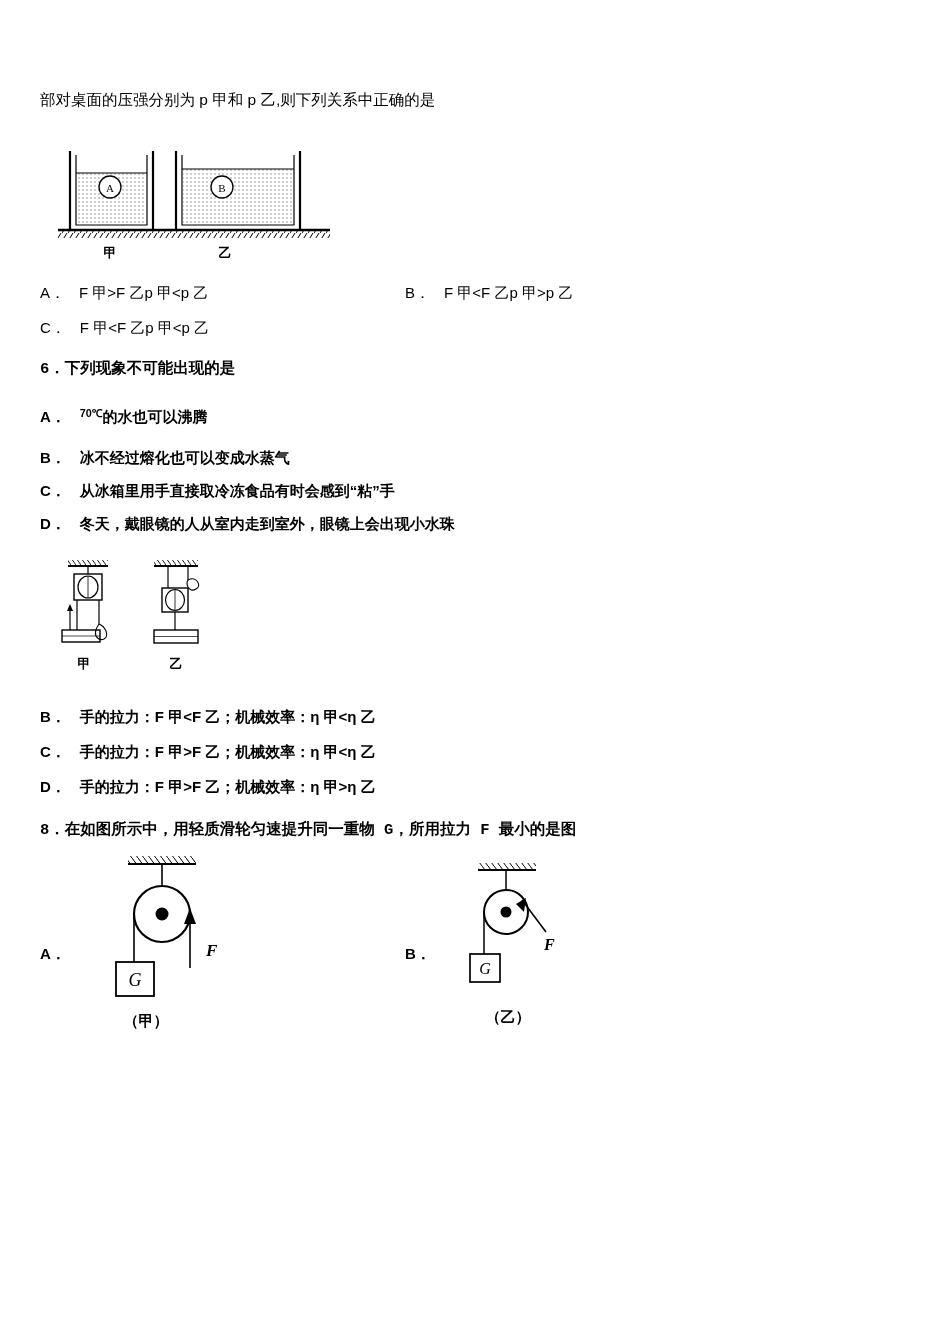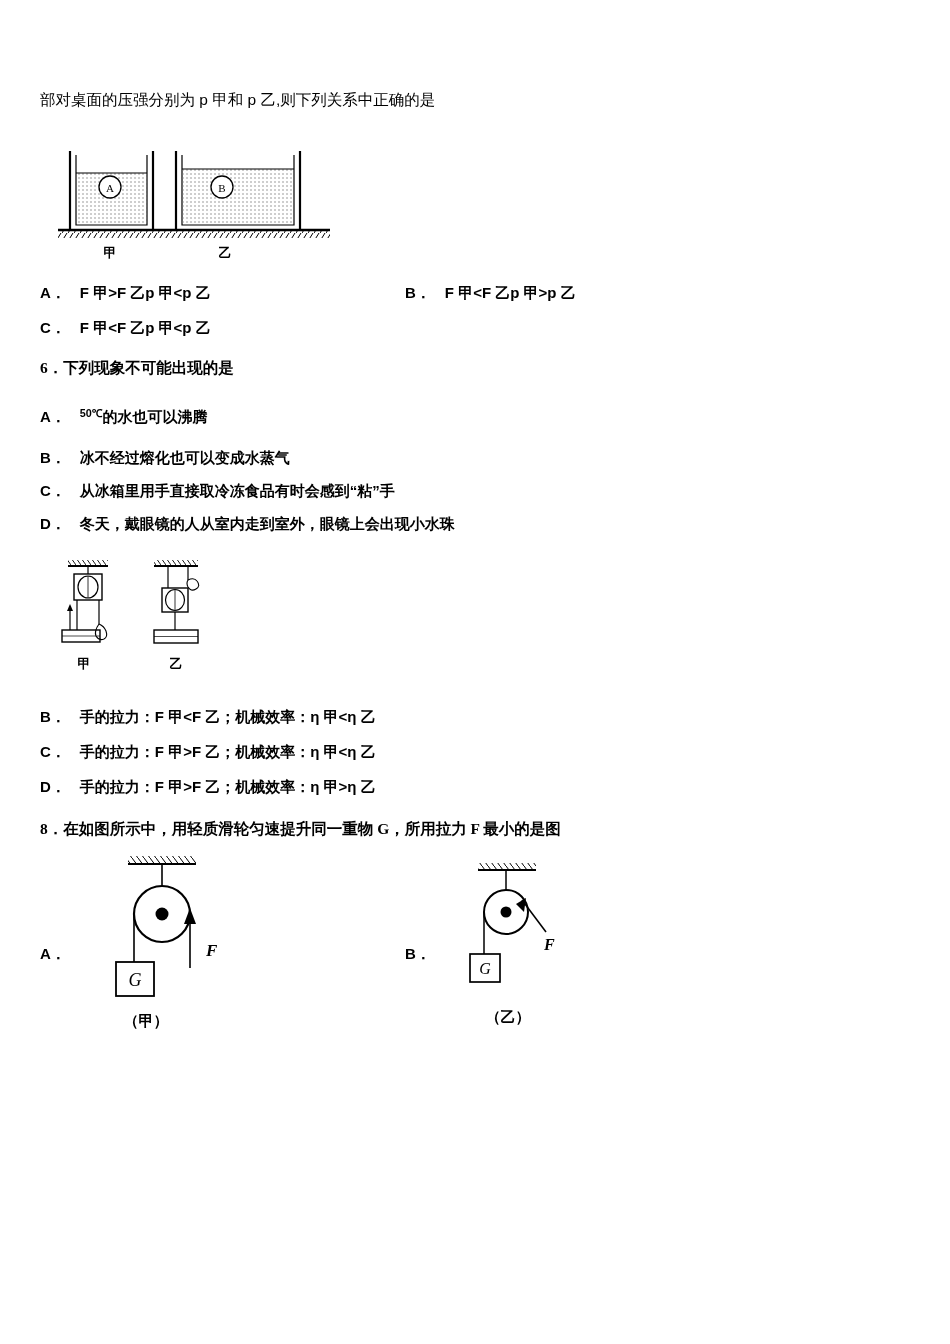--- a/index.html
+++ b/index.html
@@ -27,29 +27,29 @@
     top: 0;
     width: 880px;
   }
   .para {
     font-size: 15.5px;
     line-height: 1.5;
     margin: 0;
     font-family: "Liberation Sans", sans-serif;
   }
   .stem {
-    font-family: Liberation Serif, serif;
+    font-family: Liberation Mono, monospace;
     font-size: 15.5px;
     font-weight: 600;
   }
   .opt-row {
     display: flex;
     font-family: "Liberation Sans", sans-serif;
     font-size: 15px;
-    font-weight: bold;
+    font-weight: normal;
   }
   .opt-col {
     width: 365px;
   }
   .opt-line {
     font-family: "Liberation Sans", sans-serif;
     font-size: 15px;
     font-weight: bold;
   }
   sup {
@@ -124,21 +124,21 @@
         <span>C．</span><span class="sp"></span><span>F 甲&lt;F 乙p 甲&lt;p 乙</span>
       </div>
     </div>
 
     <div style="height:20px"></div>
     <div class="stem">
       <span>6．</span><span>下列现象不可能出现的是</span>
     </div>
     <div style="height:26px"></div>
     <div class="opt-line">
-      <span>A．</span><span class="sp"></span><sup>50℃</sup><span>的水也可以沸腾</span>
+      <span>A．</span><span class="sp"></span><sup>70℃</sup><span>的水也可以沸腾</span>
     </div>
     <div style="height:22px"></div>
     <div class="opt-line">
       <span>B．</span><span class="sp"></span><span>冰不经过熔化也可以变成水蒸气</span>
     </div>
     <div style="height:14px"></div>
     <div class="opt-line">
       <span>C．</span><span class="sp"></span><span>从冰箱里用手直接取冷冻食品有时会感到“粘”手</span>
     </div>
     <div style="height:14px"></div>

